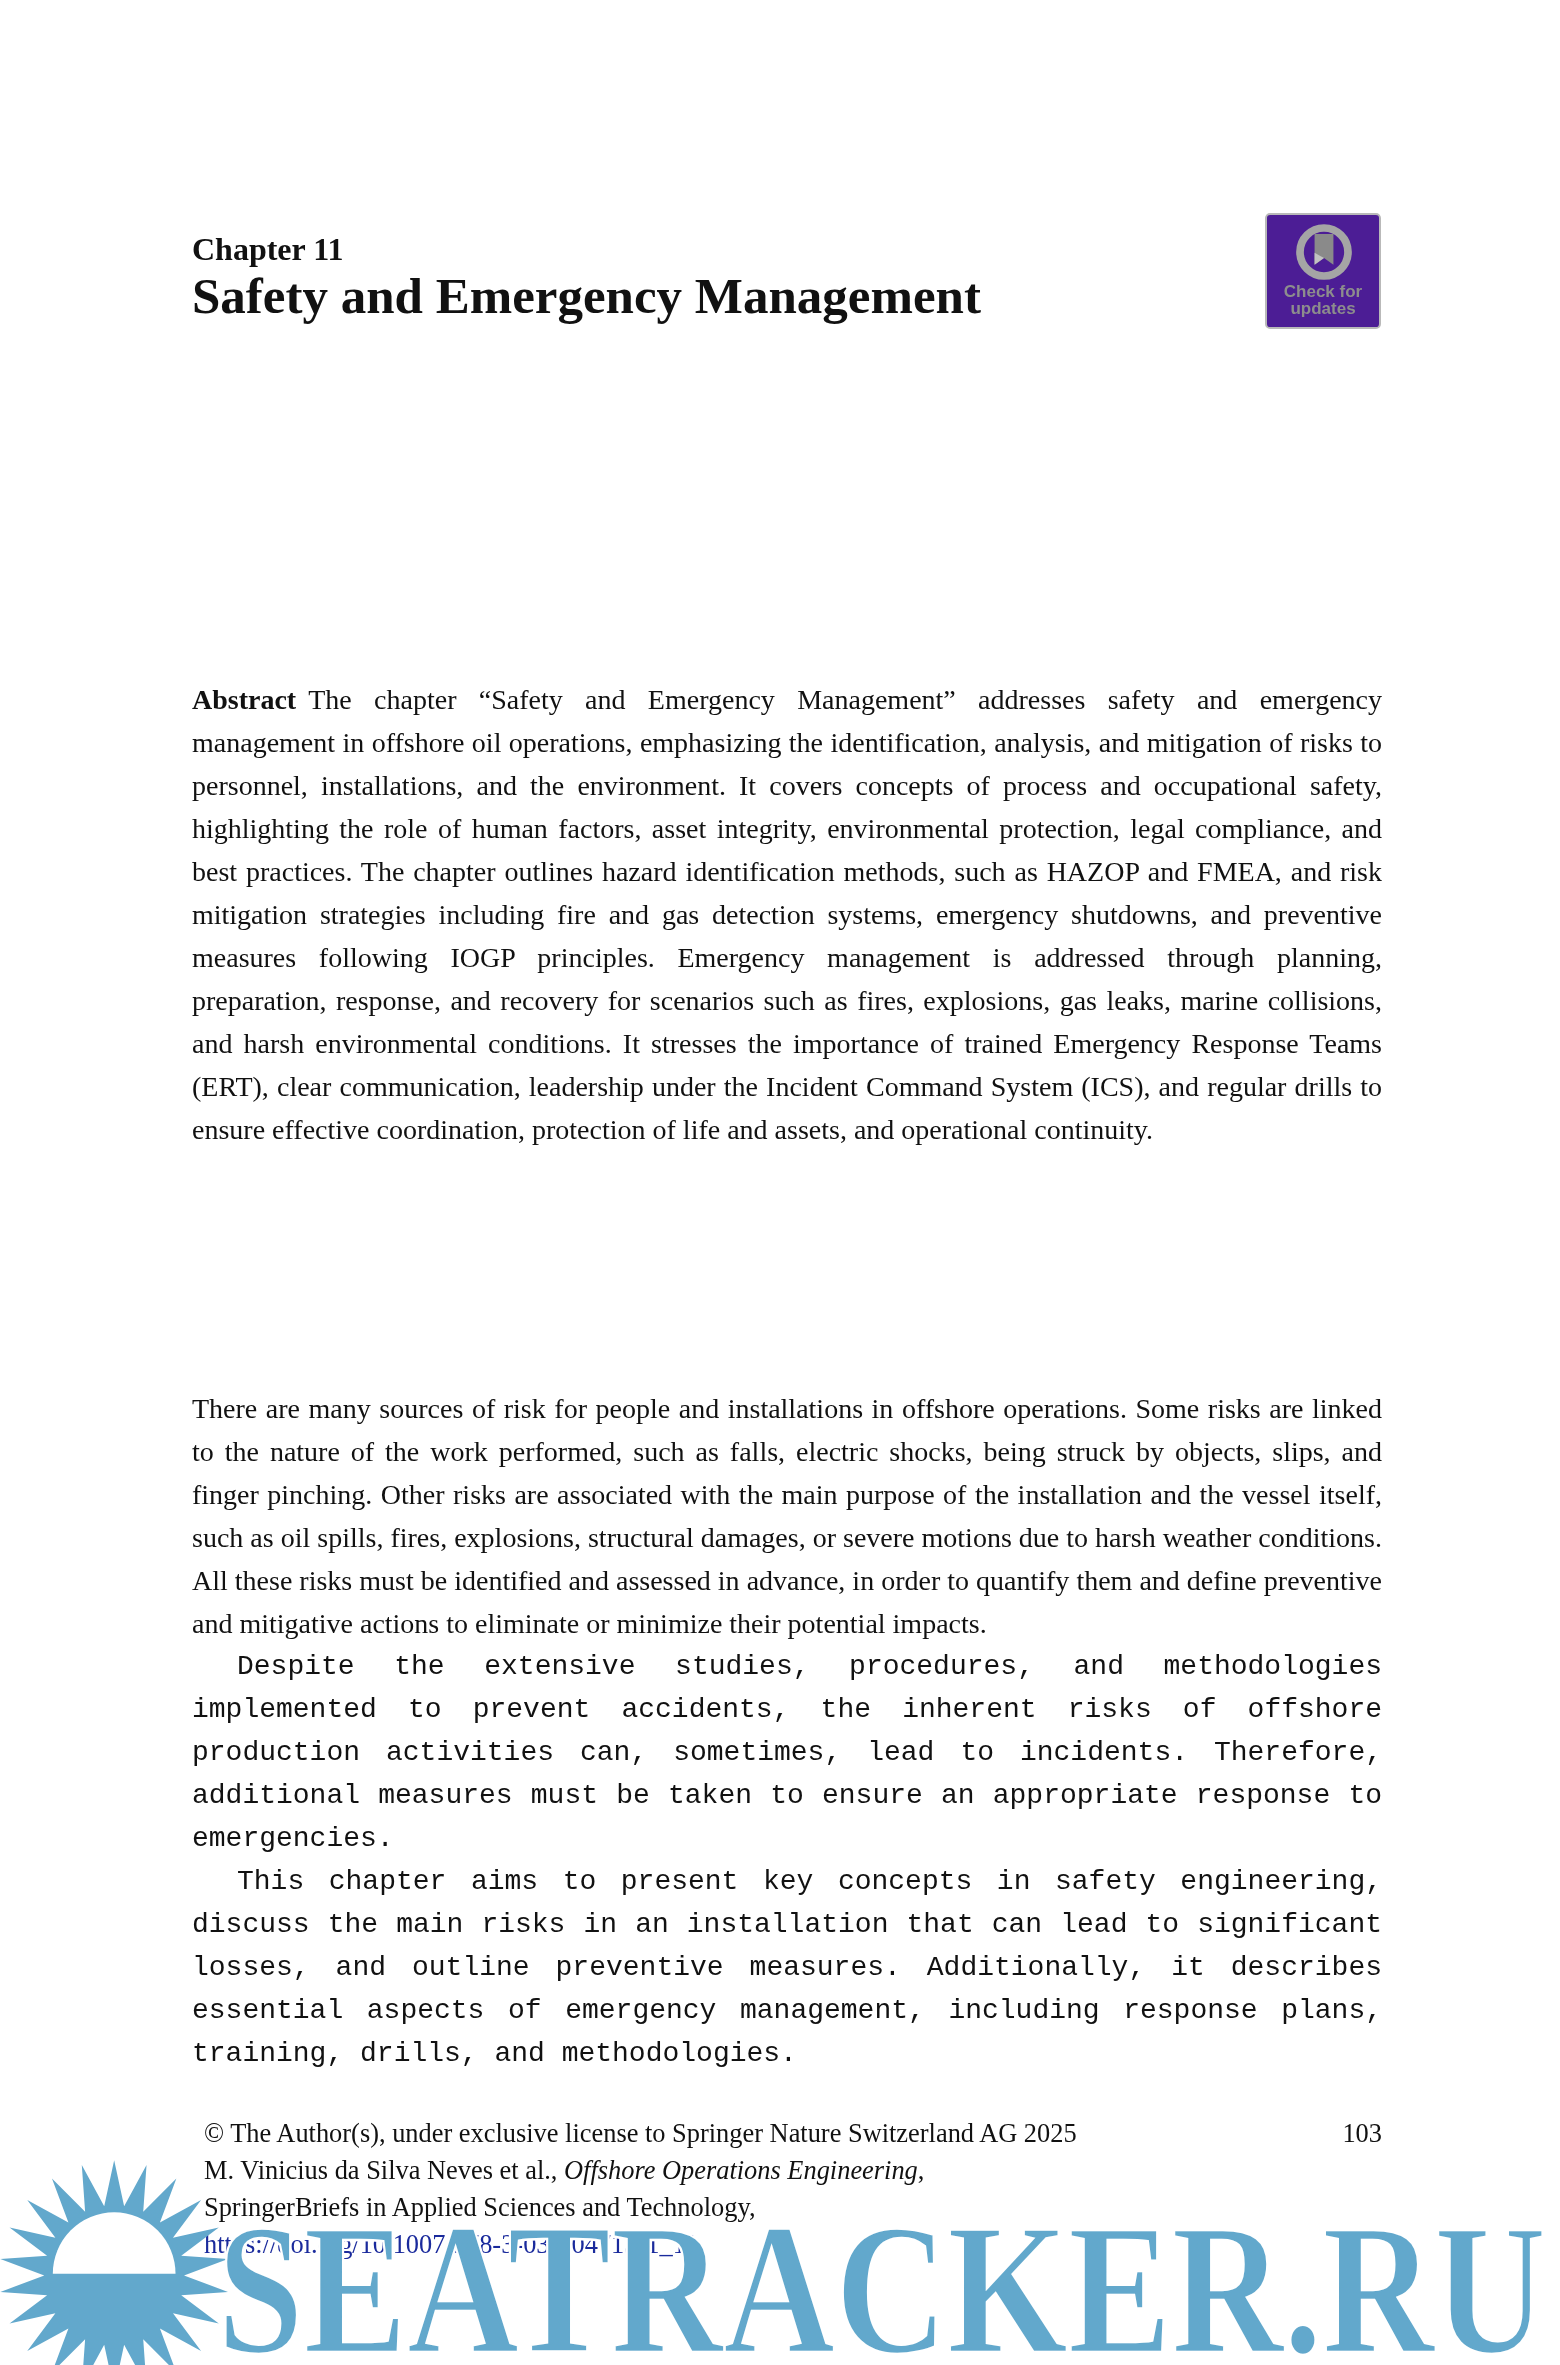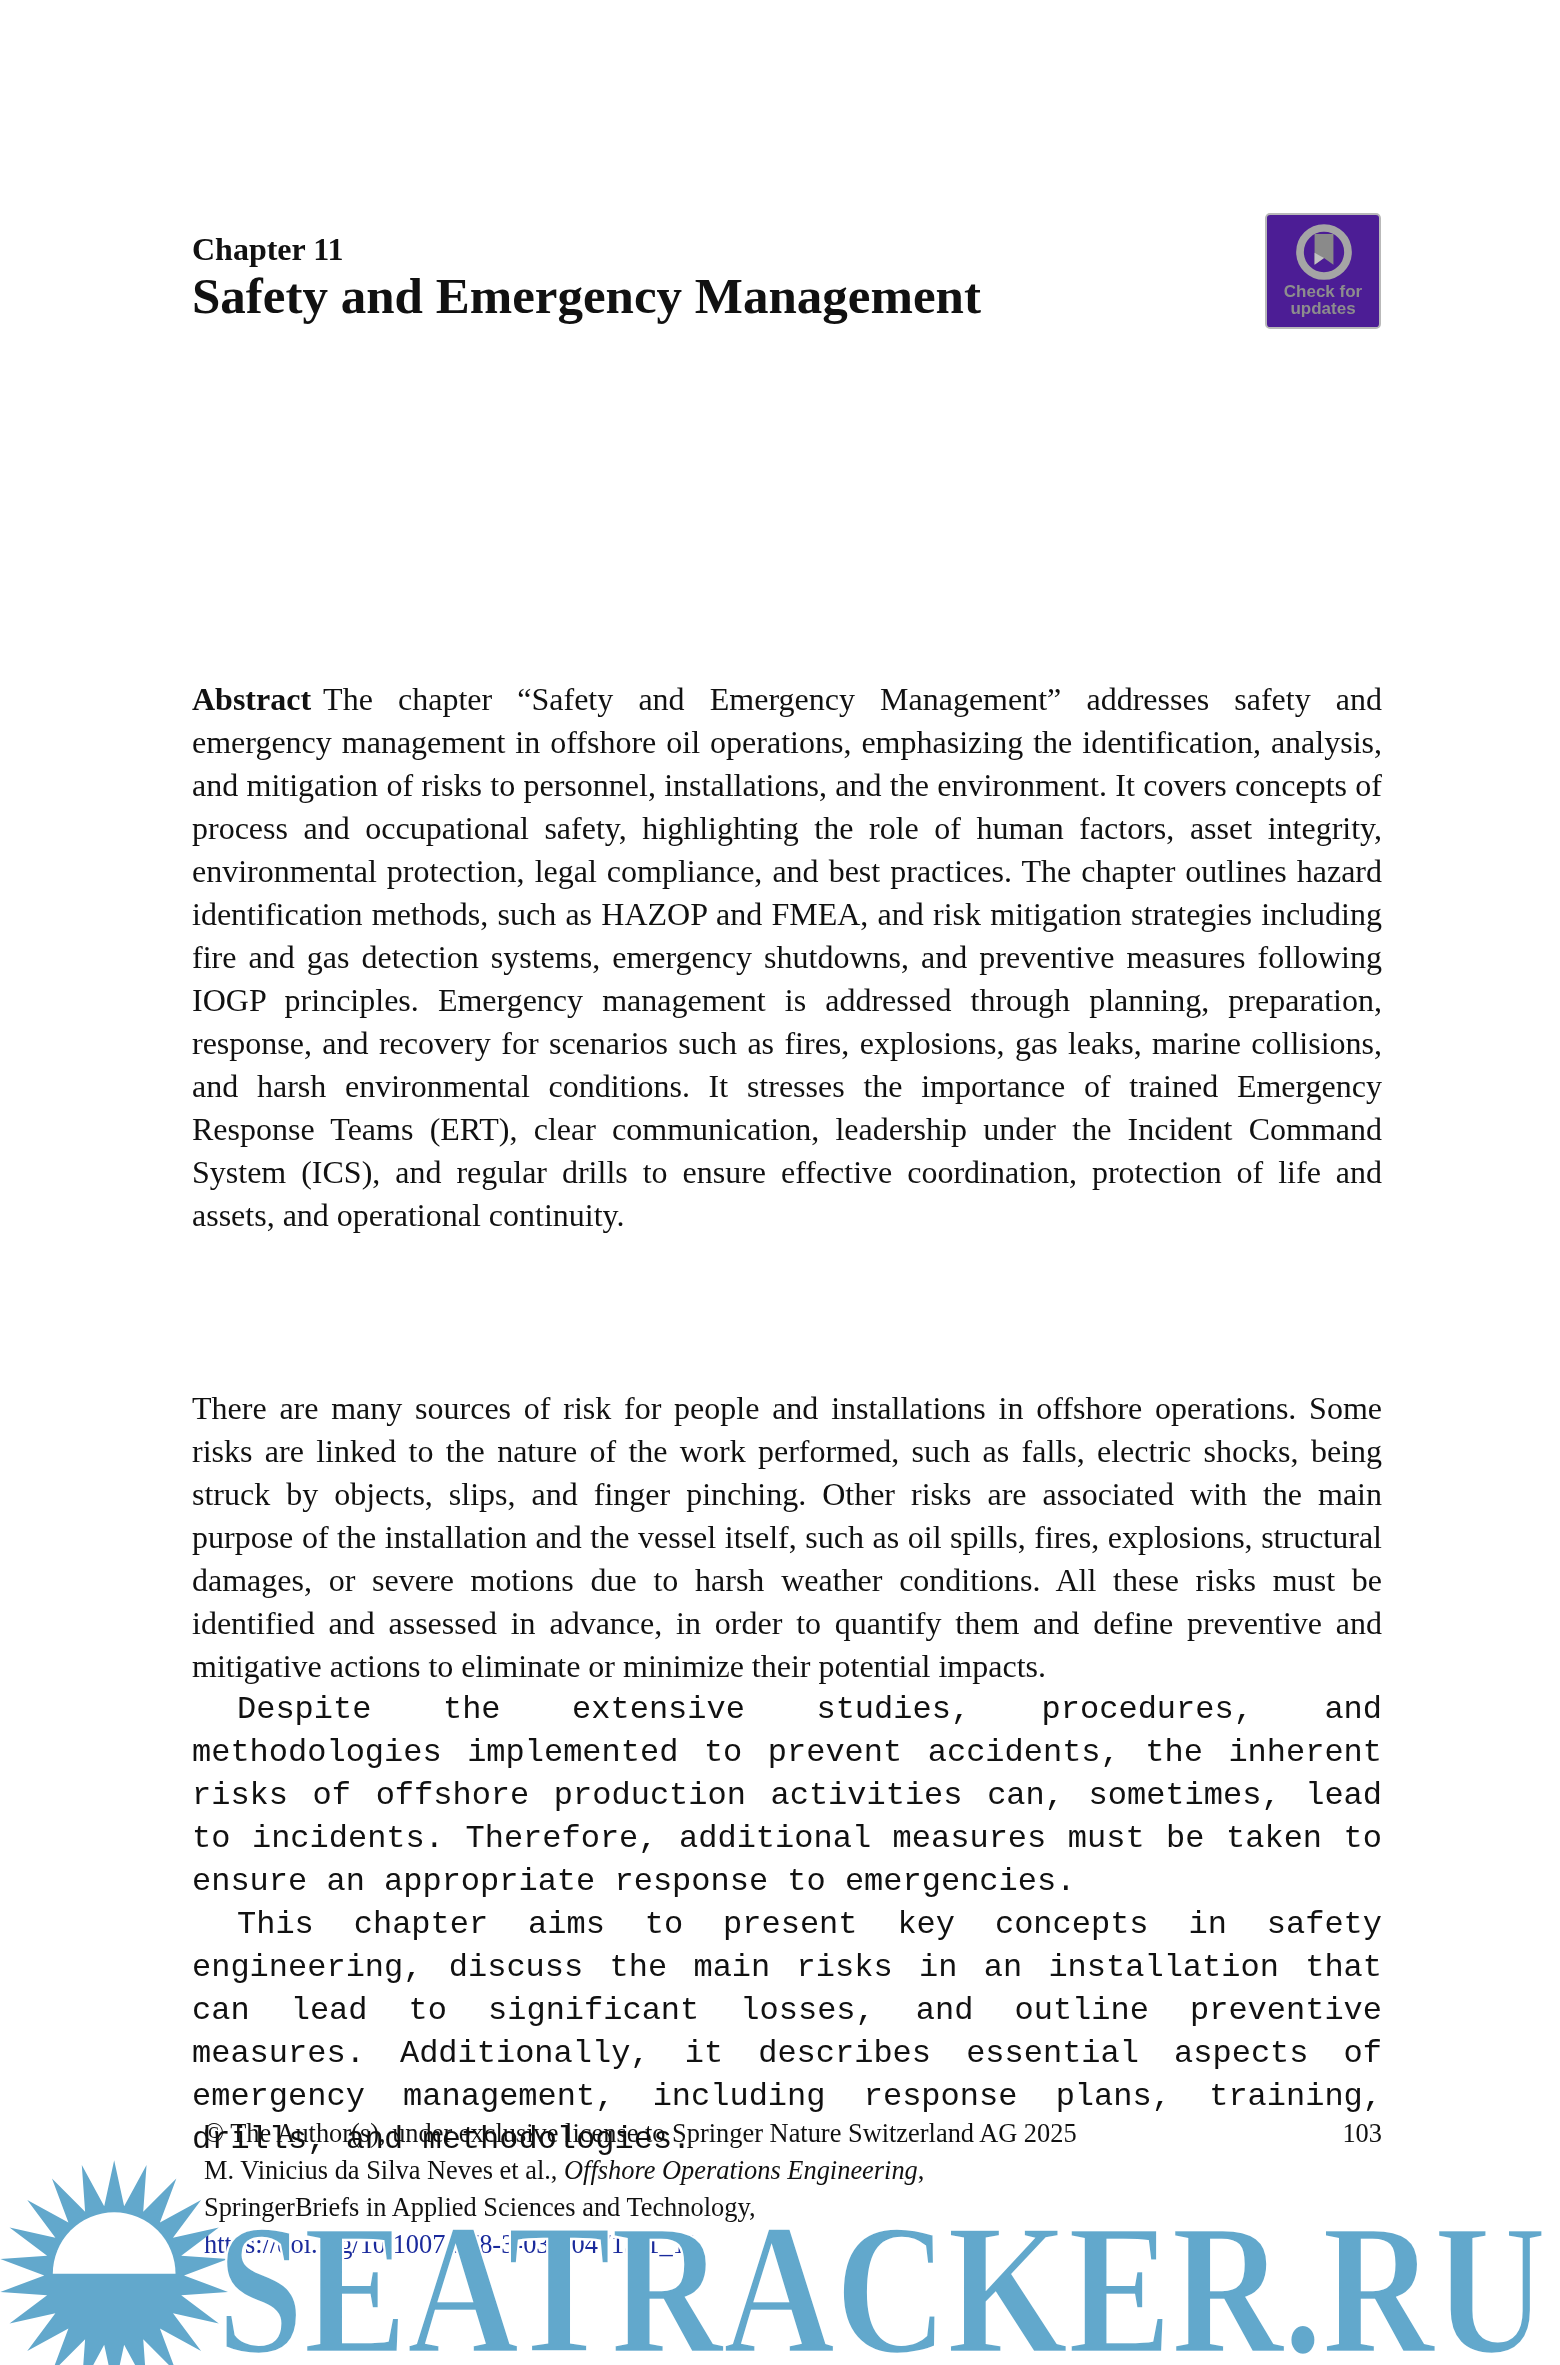--- a/index.html
+++ b/index.html
@@ -5,21 +5,21 @@
   html, body { margin: 0; padding: 0; background: #ffffff; }
   body { width: 1560px; height: 2366px; position: relative; overflow: hidden;
          font-family: "Liberation Serif", "DejaVu Serif", serif; color: #111; }
   .chapter-label { position: absolute; left: 192px; top: 192px; font-size: 32px; font-weight: bold; line-height: 51px; margin-top: 32px; }
   .chapter-title { position: absolute; left: 192px; top: 266px; font-size: 51px; font-weight: bold; line-height: 60px; }
   .badge { position: absolute; left: 1265px; top: 213px; width: 116px; height: 116px; background: #4c1d95;
            border: 2.6px solid #b9b9b9; border-radius: 5.1px; box-sizing: border-box; }
   .badge svg { position: absolute; left: 27px; top: 6.8px; }
   .badge .badge-text { position: absolute; left: 0; right: 0; top: 68px; text-align: center;
            font-family: "Liberation Sans", sans-serif; font-weight: bold; font-size: 17px; line-height: 17px; color: #8d8d8d; }
-  .text-block { position: absolute; left: 192px; width: 1190px; font-size: 32px; line-height: 43px; text-align: justify; }
+  .text-block { position: absolute; left: 192px; width: 1190px; font-size: 28px; line-height: 43px; text-align: justify; }
   .abstract { top: 678px; }
   .abstract .abs-label { font-weight: bold; margin-right: 12px; }
   .body-text { top: 1387px; }
   .body-text p { margin: 0; }
   .body-text p + p { text-indent: 45px; font-family: Liberation Mono, monospace; }
   .footer { position: absolute; left: 192px; top: 2115px; width: 1190px; font-size: 26.4px; line-height: 37px; }
   .footer .line { white-space: nowrap; margin-left: 12px; }
   .footer .page-num { position: absolute; right: 0; top: 0; }
   .footer .doi { color: #1a2a9c; }
   .watermark { position: absolute; left: 0; top: 2156px; width: 1560px; height: 210px; pointer-events: none; }

